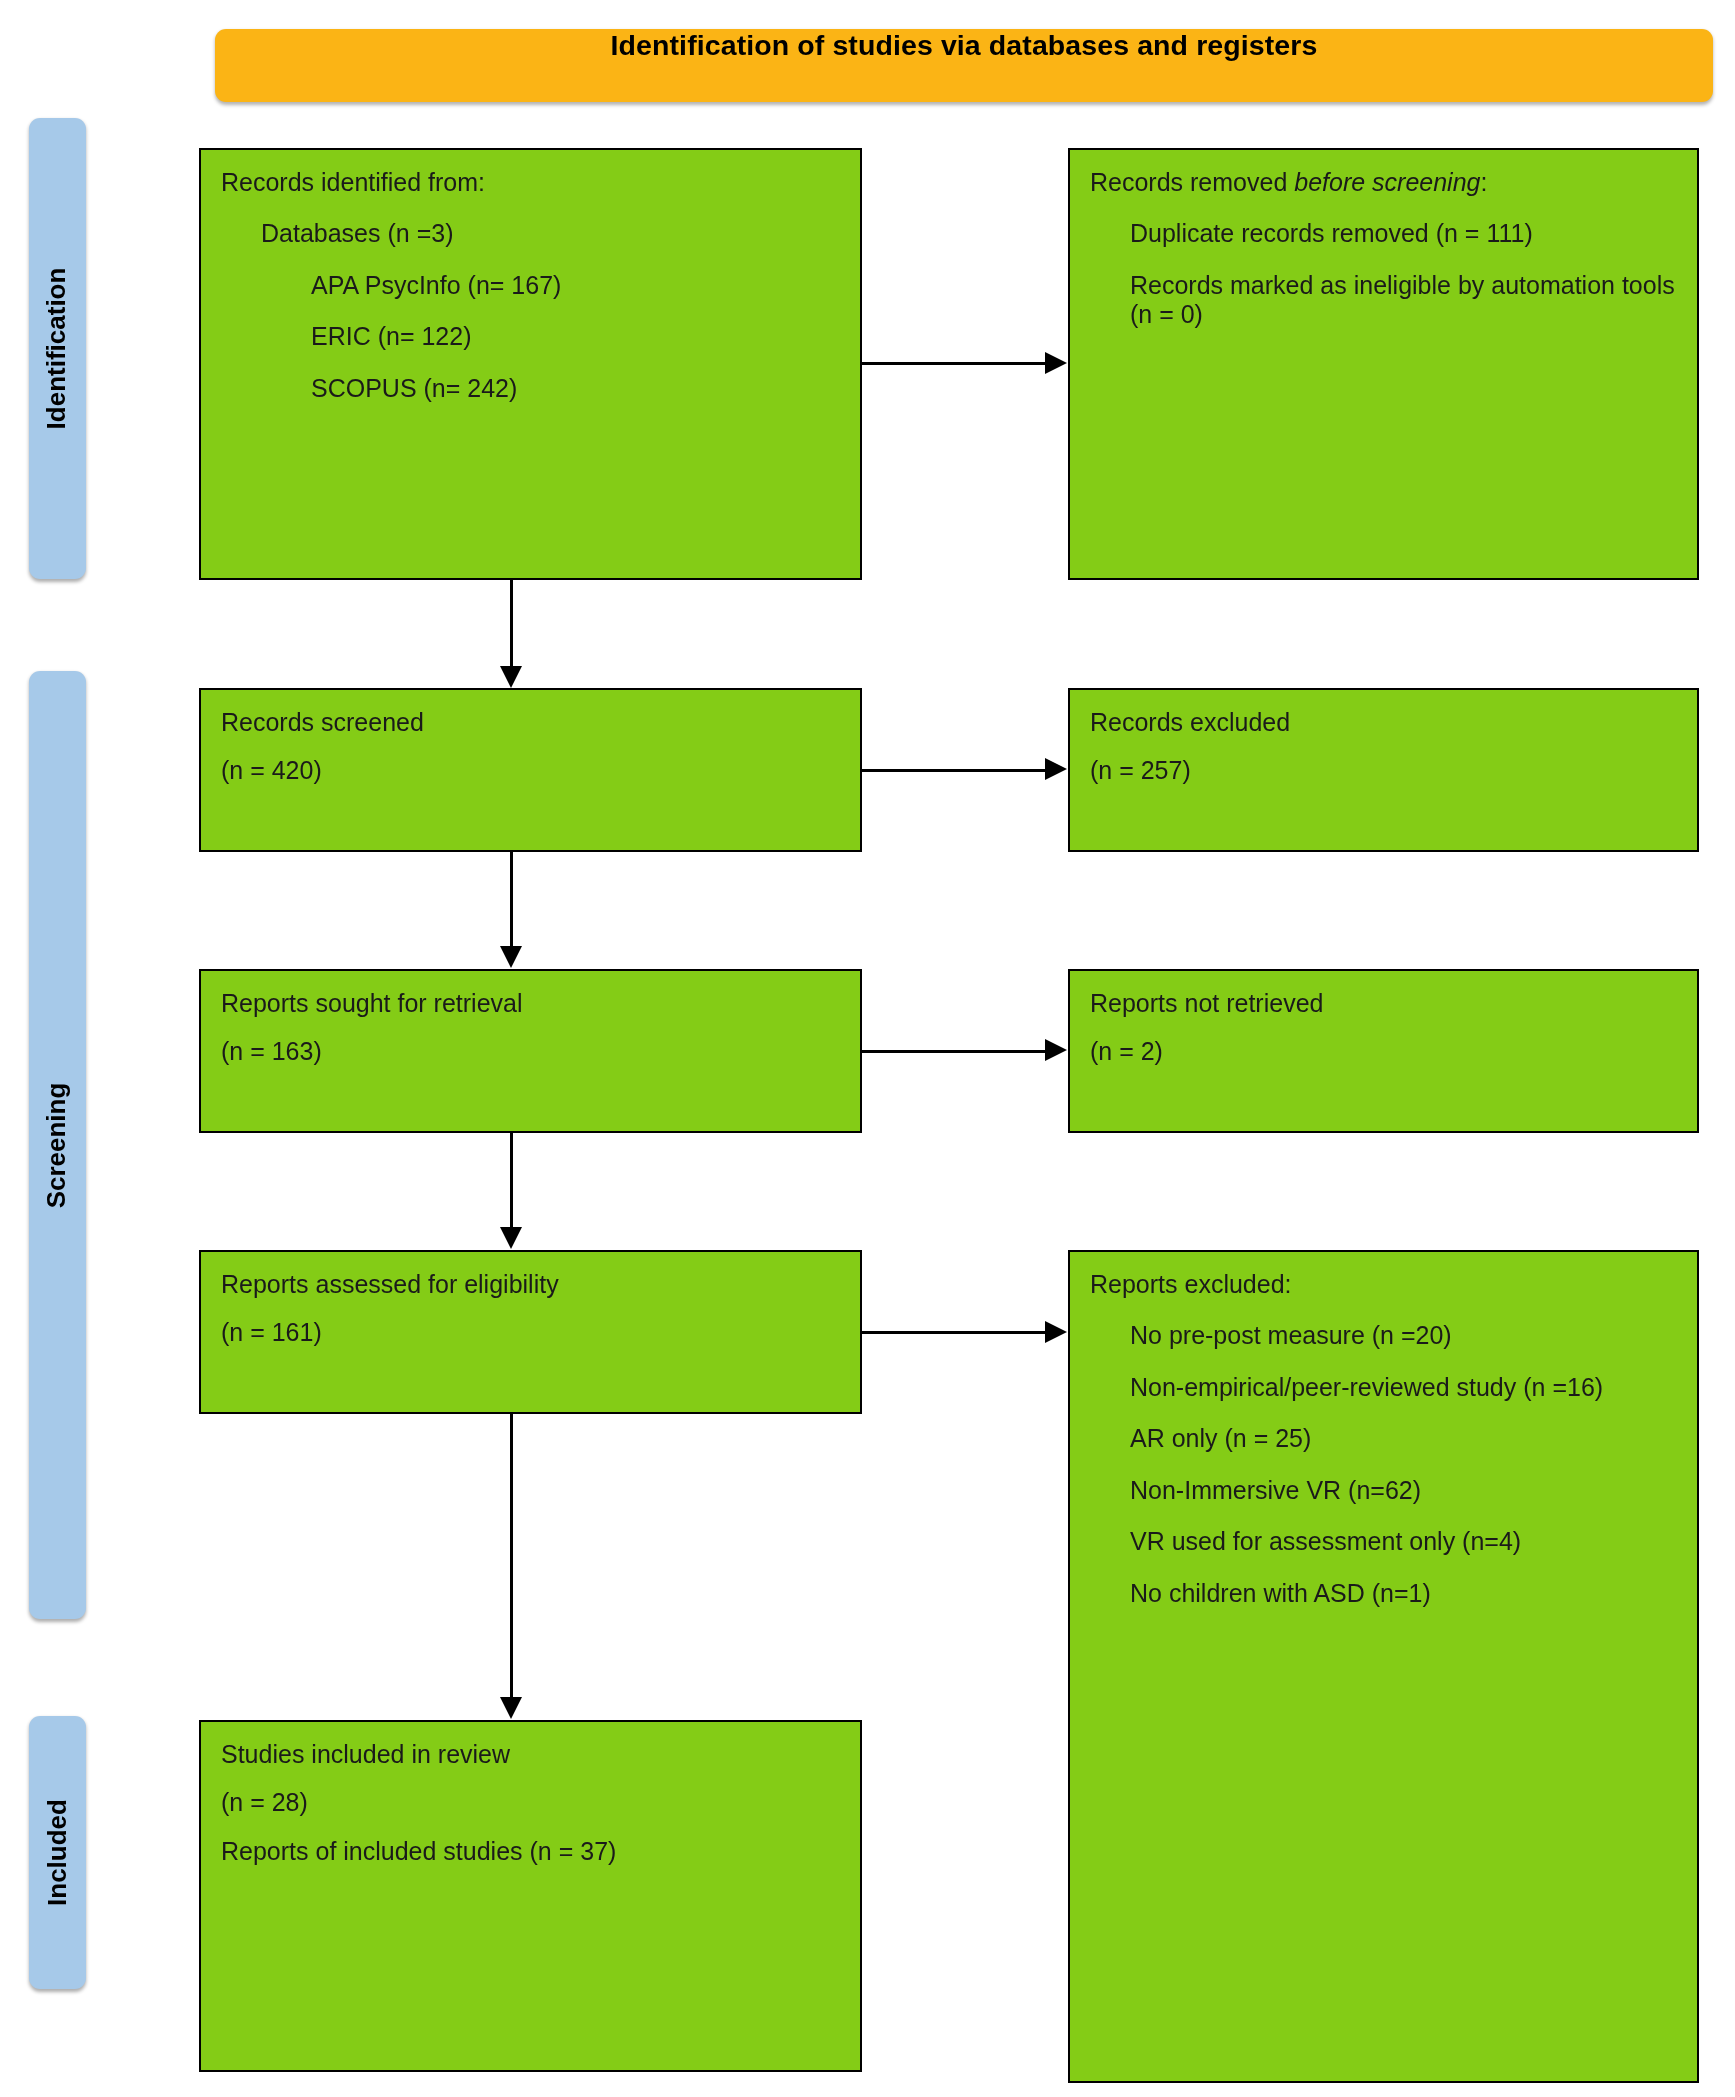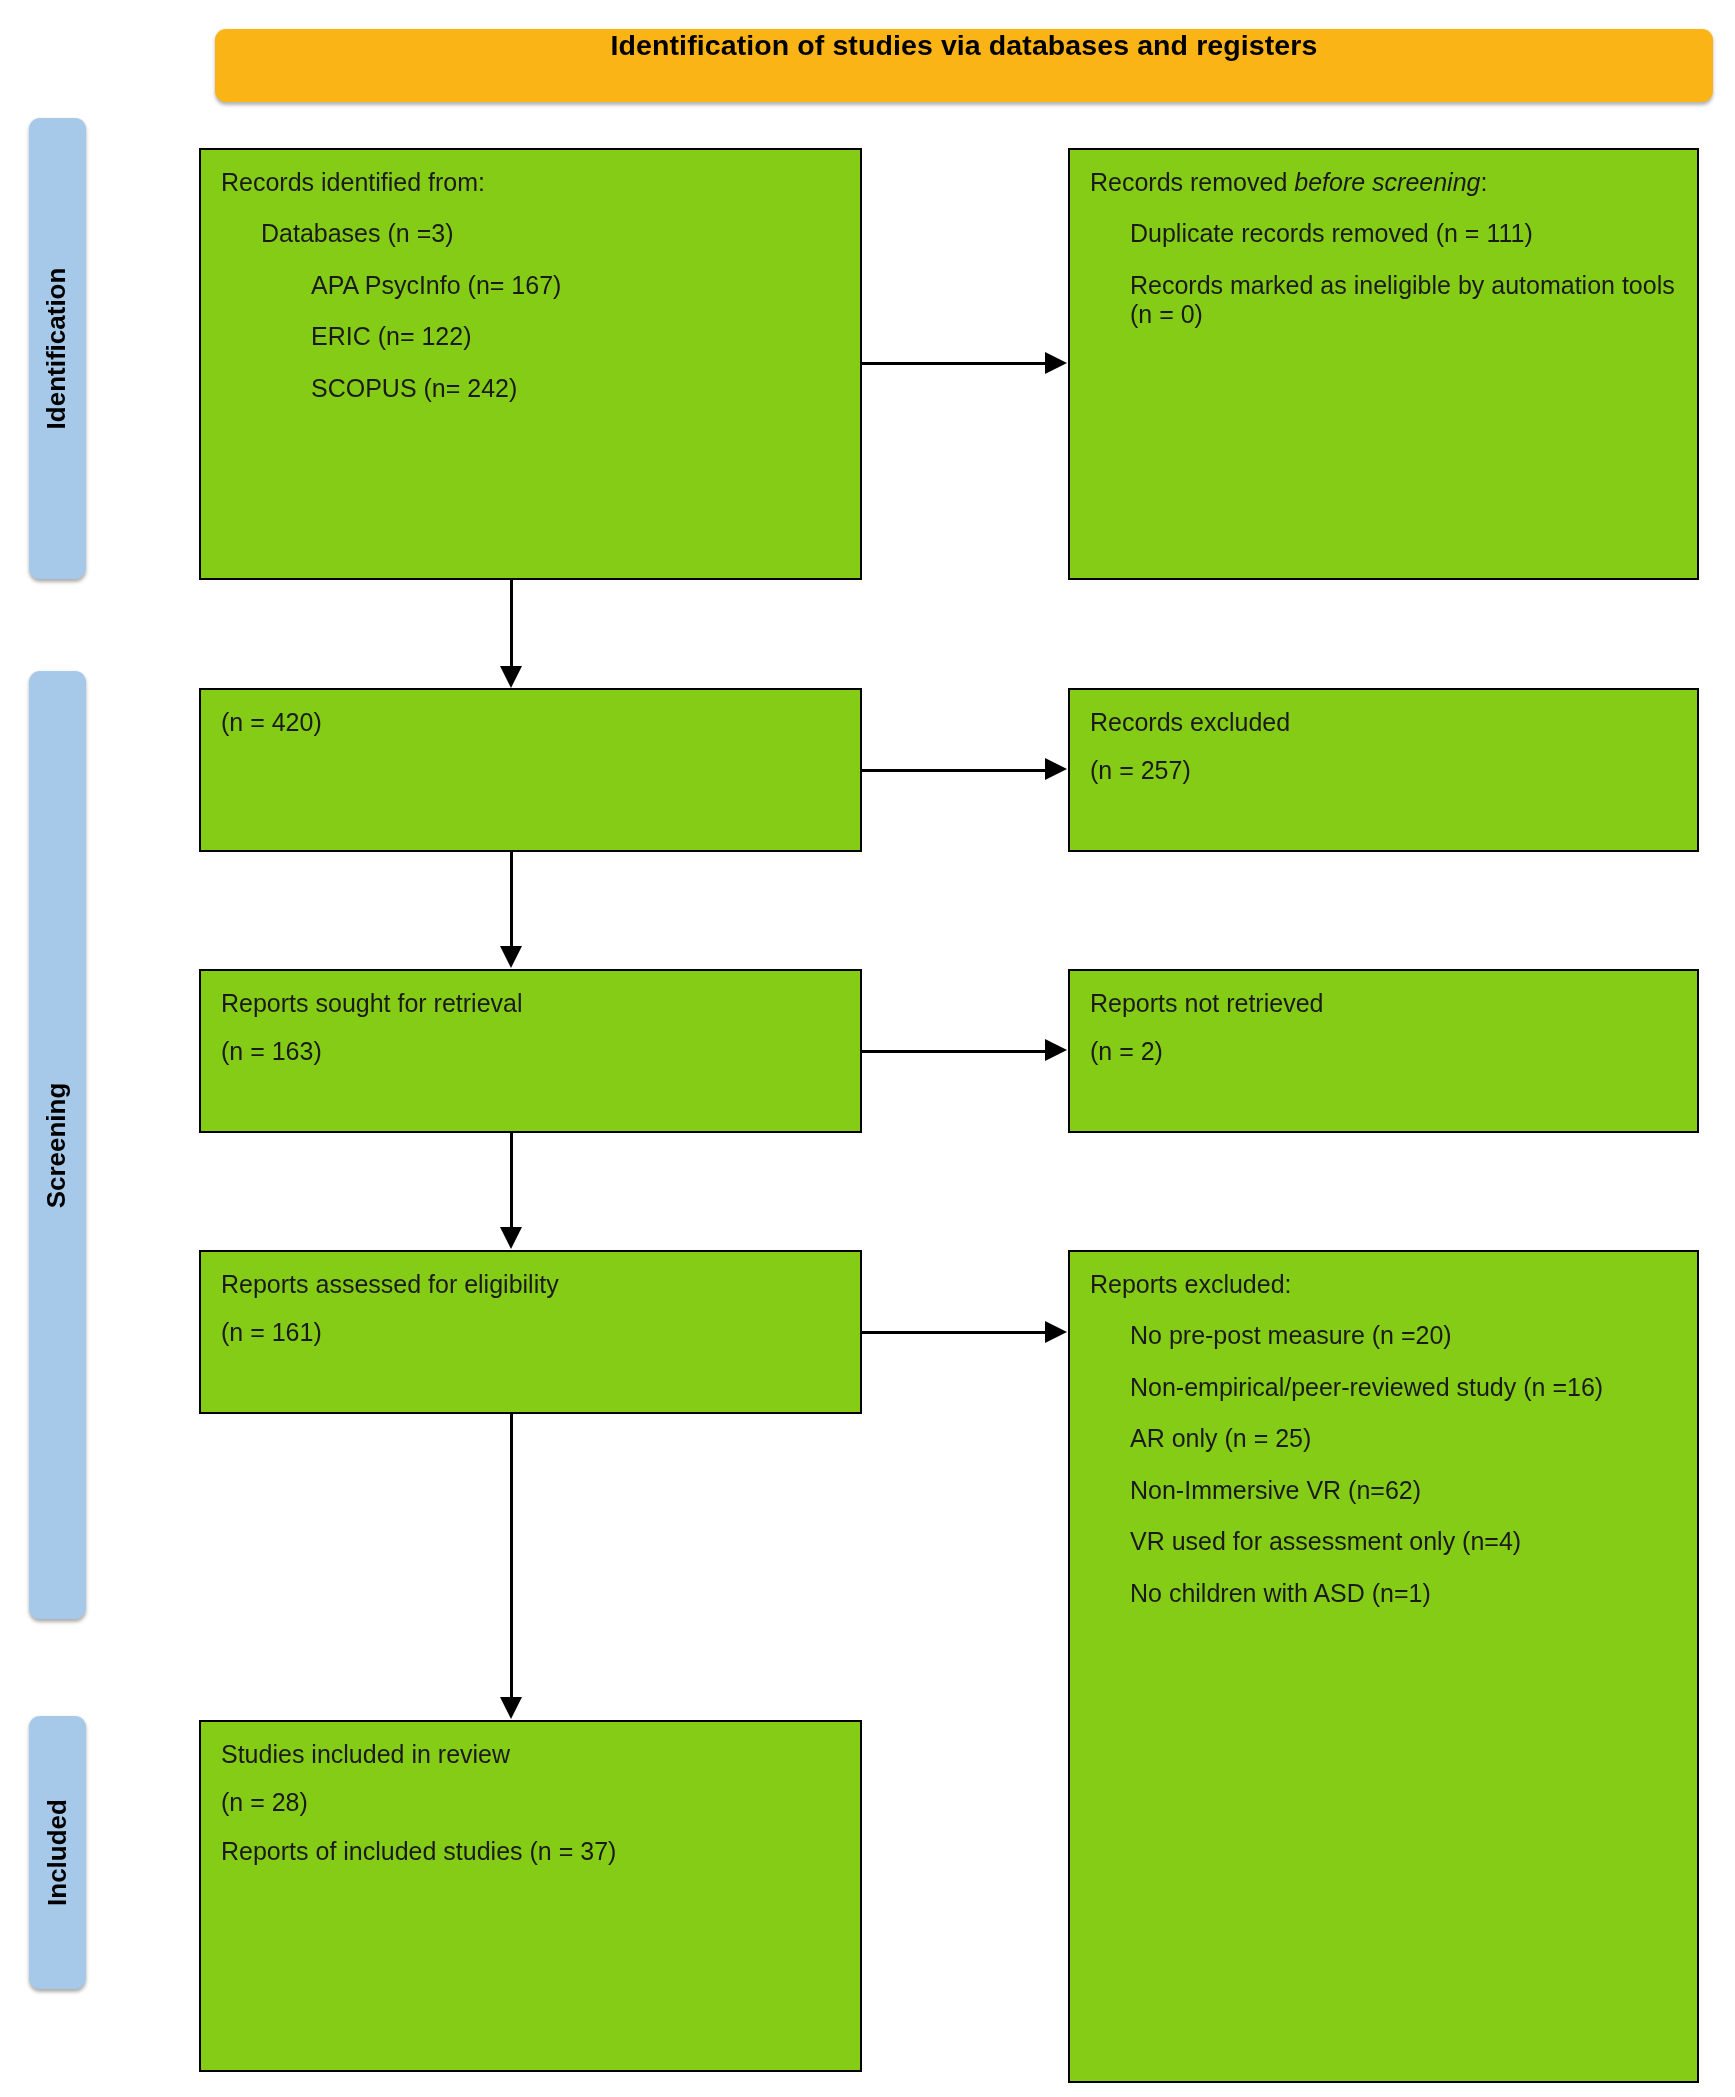--- a/index.html
+++ b/index.html
@@ -143,20 +143,21 @@
     <p class="ind2">SCOPUS (n= 242)</p>
   </div>
 
   <div class="box" id="box-removed">
     <p><span>Records removed </span><em>before screening</em><span>:</span></p>
     <p class="ind1">Duplicate records removed (n = 111)</p>
     <p class="ind1">Records marked as ineligible by automation tools (n = 0)</p>
   </div>
 
   <div class="box" id="box-screened">
+    <p class="tight">Records screened</p>
     <p>(n = 420)</p>
   </div>
 
   <div class="box" id="box-excluded">
     <p class="tight">Records excluded</p>
     <p>(n = 257)</p>
   </div>
 
   <div class="box" id="box-sought">
     <p class="tight">Reports sought for retrieval</p>

